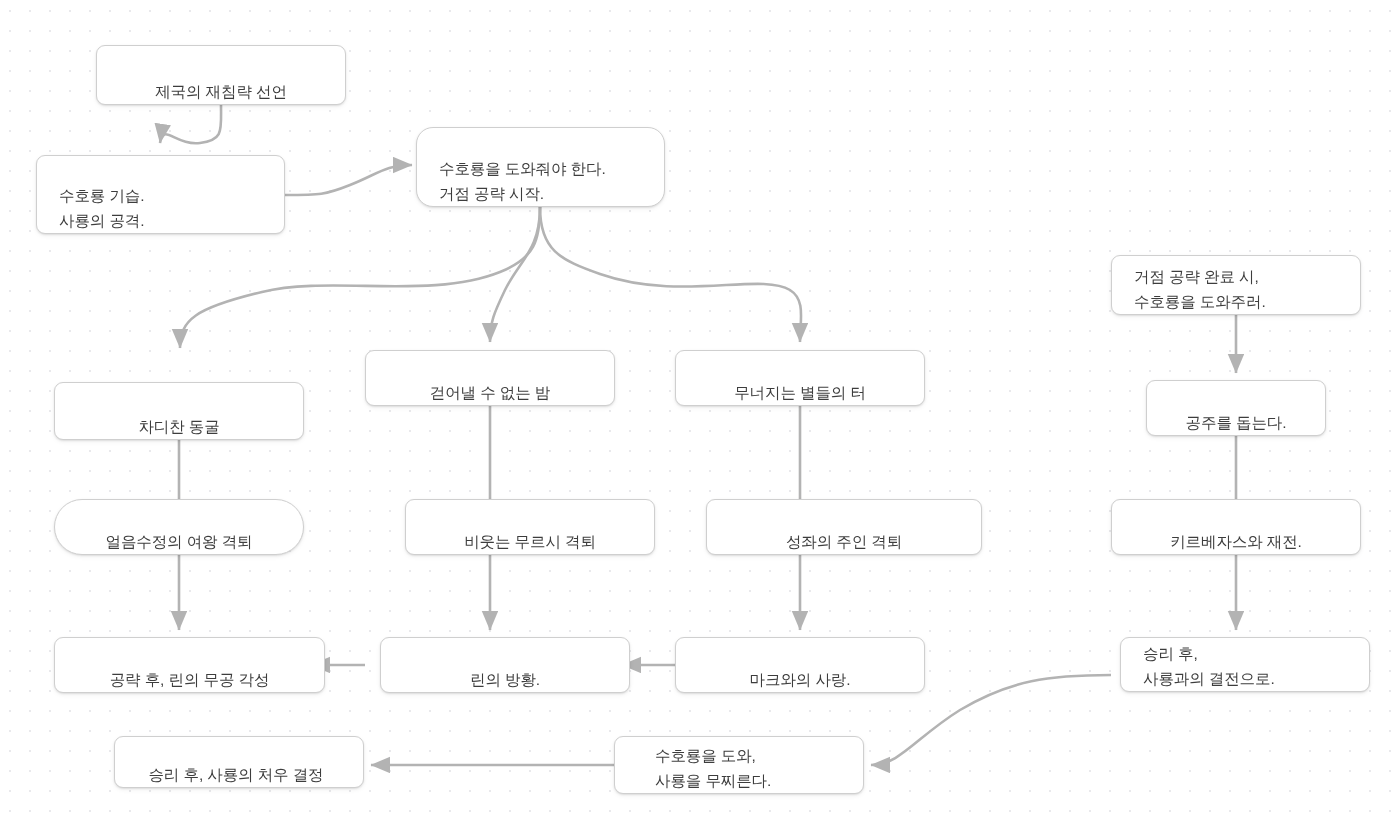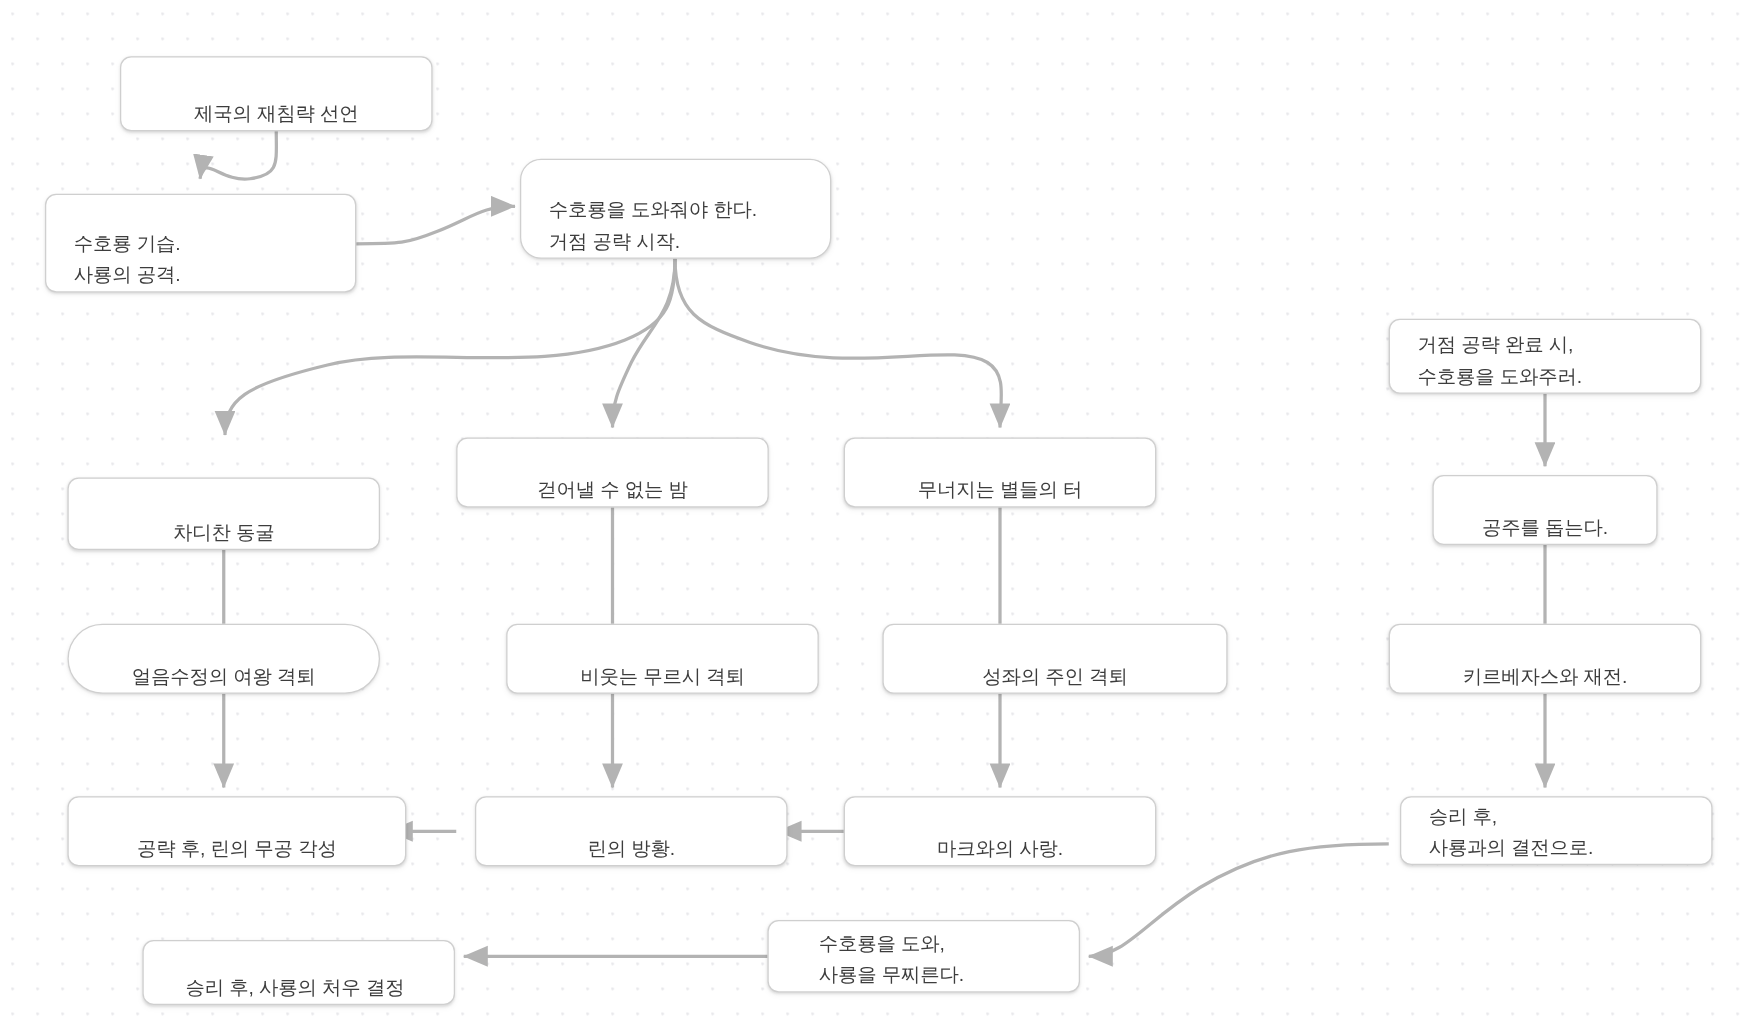--- a/index.html
+++ b/index.html
@@ -117,16 +117,16 @@
       <div class="node center" style="left: 365px; top: 637px; width: 250px; height: 56px; margin-left: 15px;"><span class="label">린의 방황.</span></div>
       <div class="node center" style="left: 675px; top: 637px; width: 250px; height: 56px;"><span class="label">마크와의 사랑.</span></div>
       <div class="node left" style="left: 1111px; top: 255px; width: 250px; height: 60px;"><span class="label">거점 공략 완료 시,
 수호룡을 도와주러.</span></div>
       <div class="node center" style="left: 1146px; top: 380px; width: 180px; height: 56px;"><span class="label">공주를 돕는다.</span></div>
       <div class="node center" style="left: 1111px; top: 499px; width: 250px; height: 56px;"><span class="label">키르베자스와 재전.</span></div>
       <div class="node left" style="left: 1120px; top: 637px; width: 250px; height: 55px;"><span class="label">승리 후,
 사룡과의 결전으로.</span></div>
       <div class="node left" style="left: 614px; top: 736px; width: 250px; height: 58px; padding-left: 40px;"><span class="label">수호룡을 도와,
 사룡을 무찌른다.</span></div>
-      <div class="node center" style="left: 114px; top: 752px; width: 250px; height: 52px; padding-left: 16px;"><span class="label">승리 후, 사룡의 처우 결정</span></div>
+      <div class="node center" style="left: 114px; top: 736px; width: 250px; height: 52px; padding-left: 16px;"><span class="label">승리 후, 사룡의 처우 결정</span></div>
     </div>
 
 </div>
 
 </body></html>

